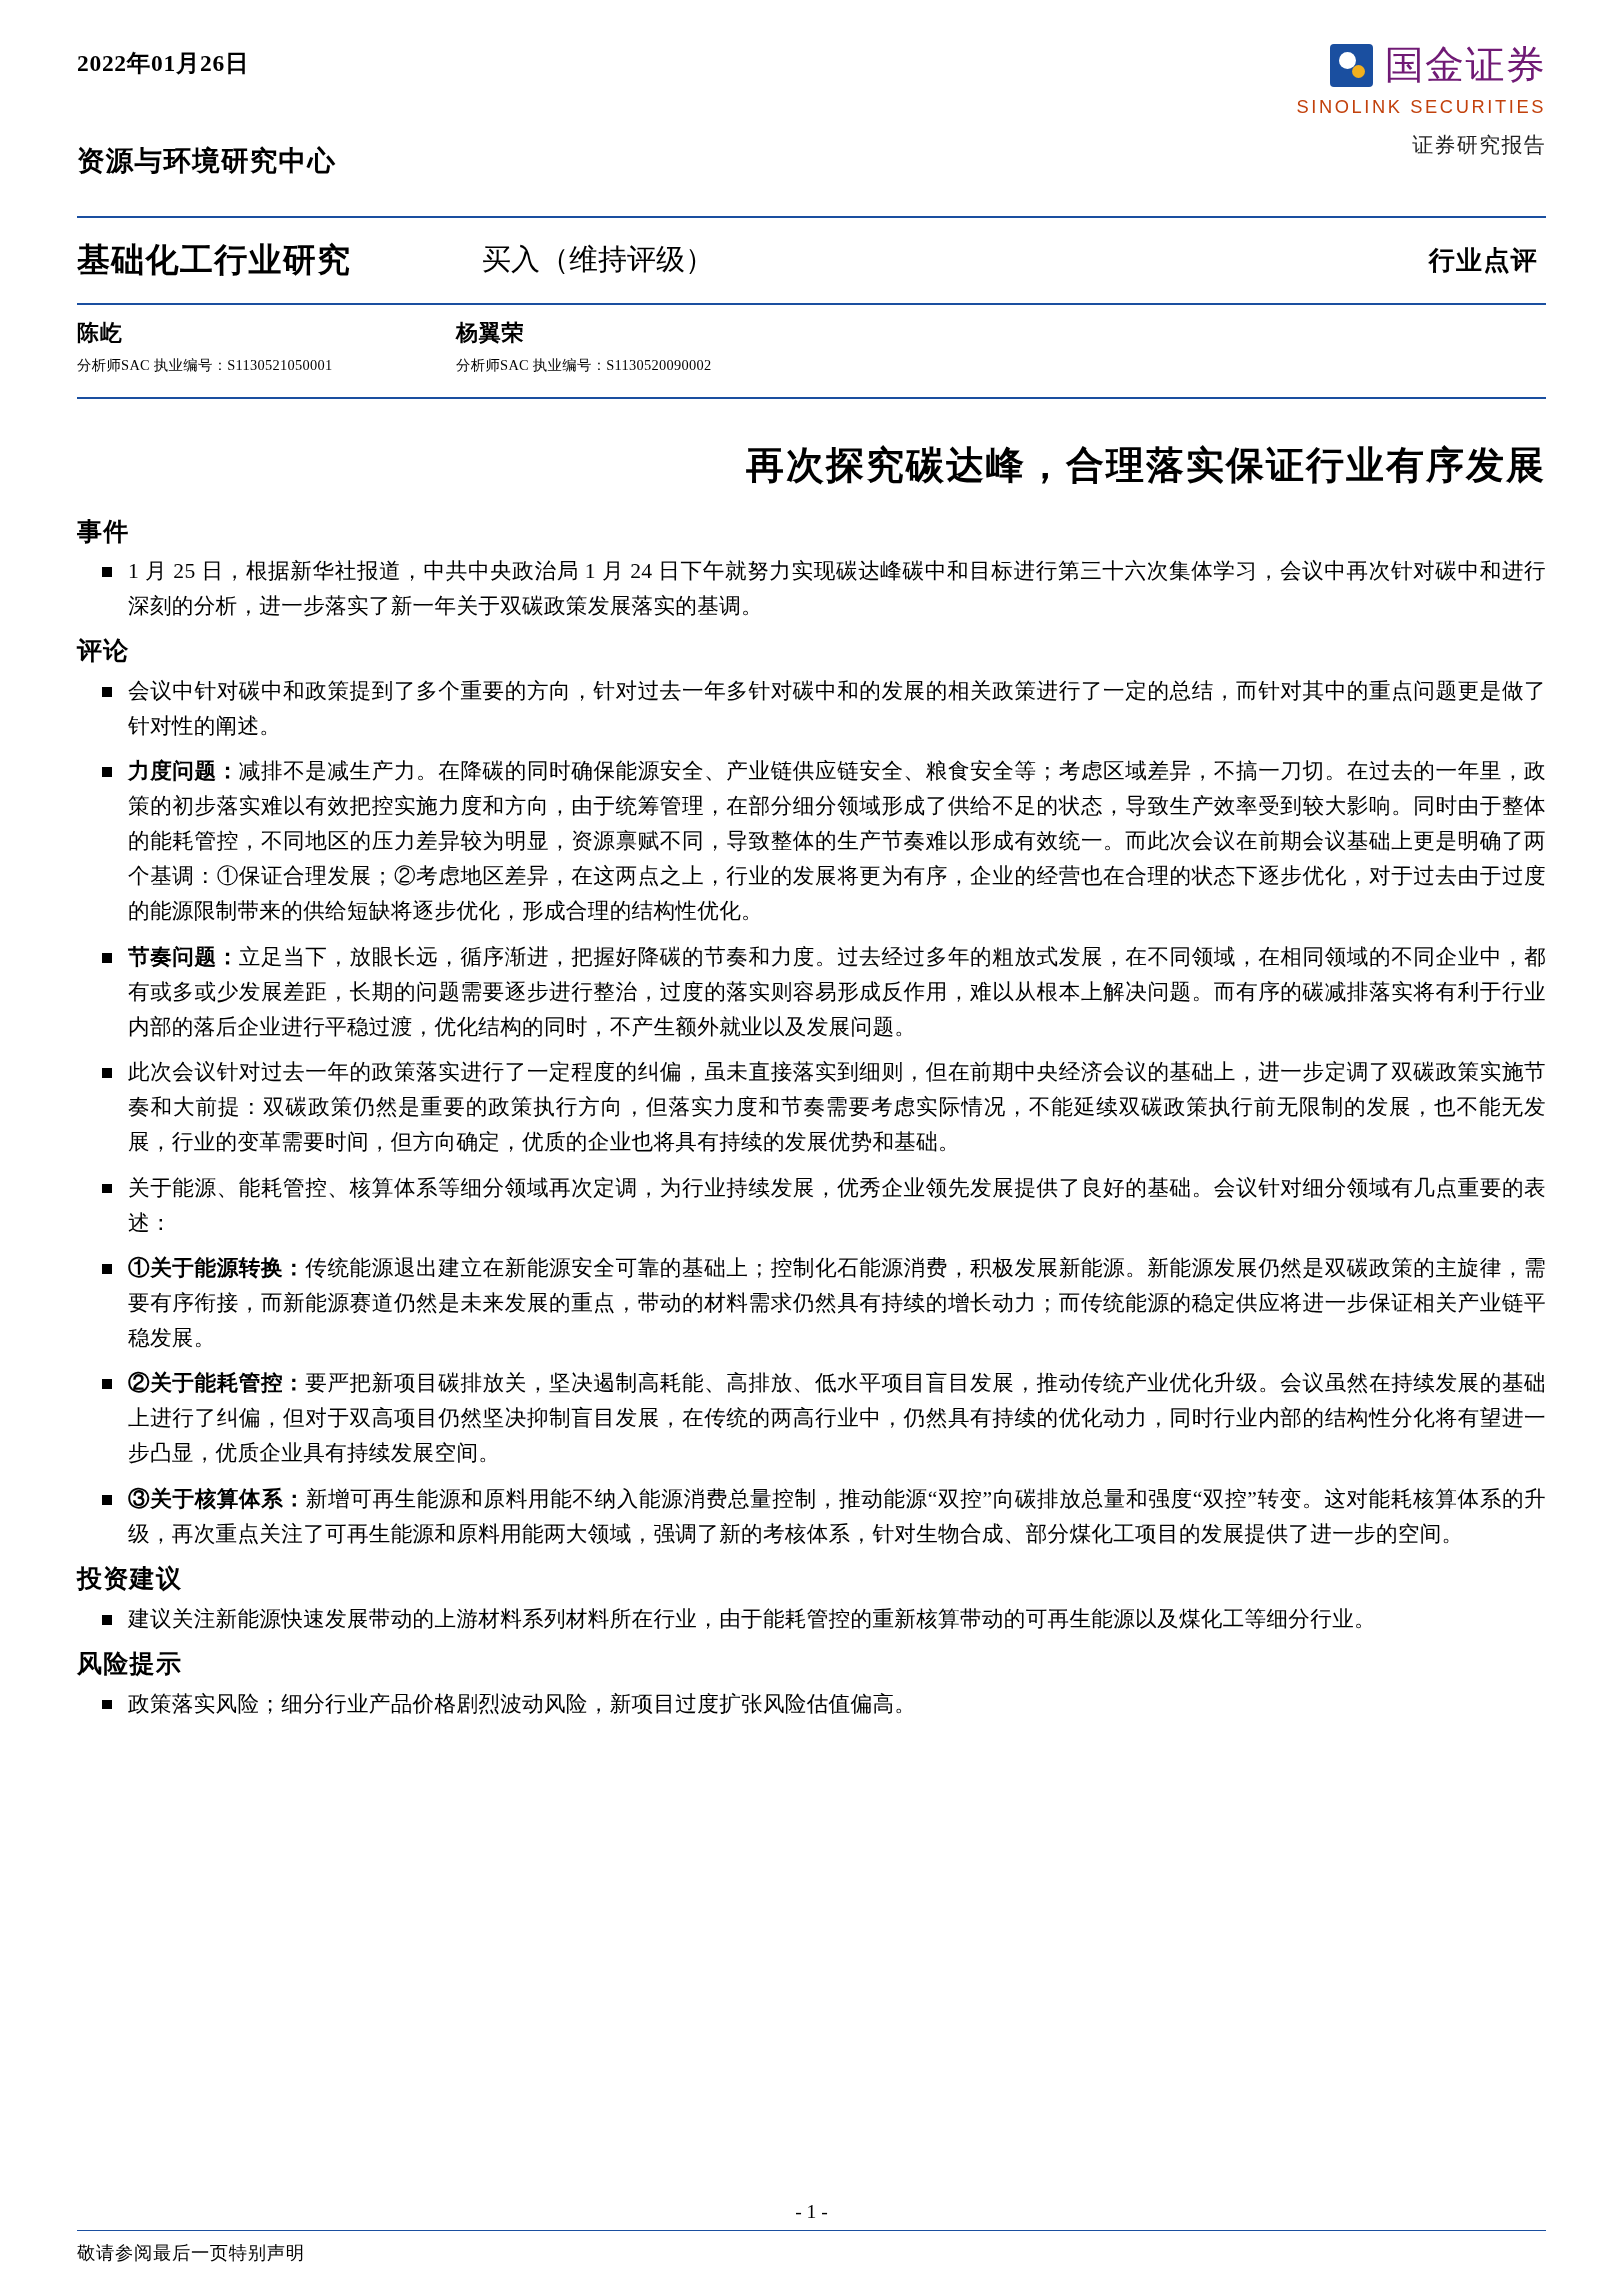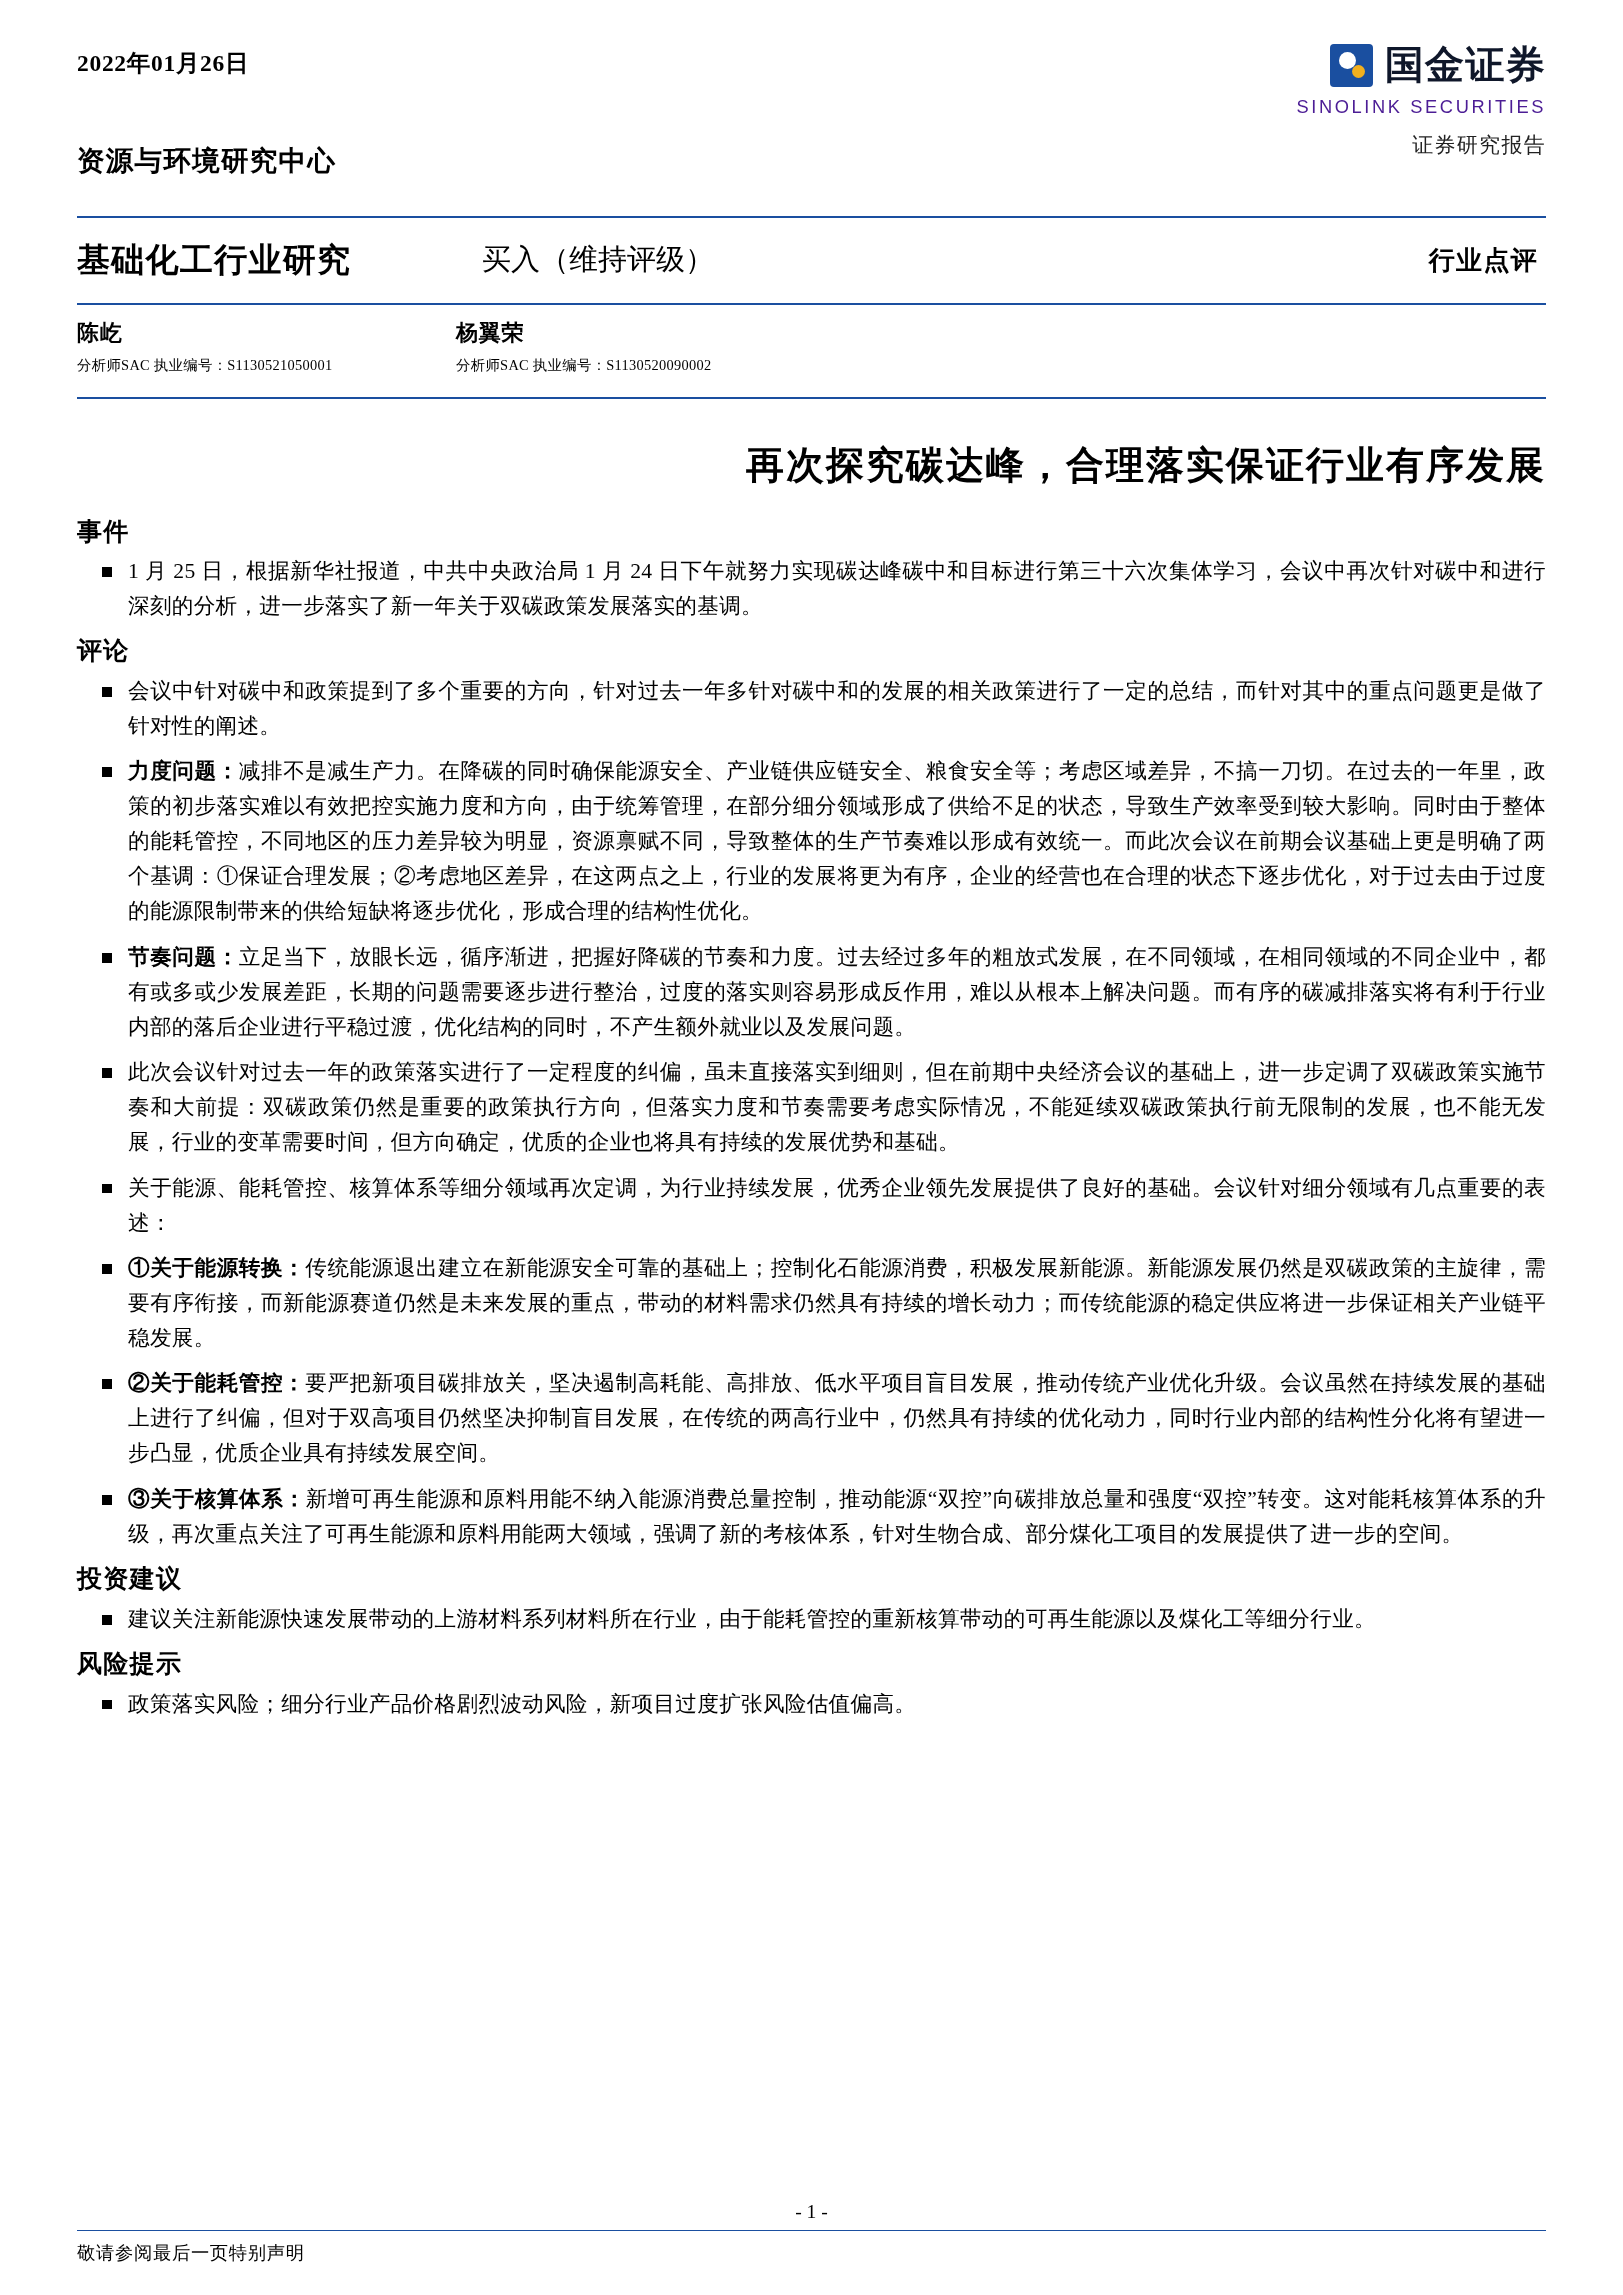--- a/index.html
+++ b/index.html
@@ -79,28 +79,28 @@
     position: absolute;
     left: 21.6px;
     top: 21px;
     width: 13px;
     height: 13px;
     border-radius: 50%;
     background: #f2b01e;
   }
   .logo-cn {
     font-size: 39px;
-    font-weight: bold;
-    color: #0f172a;
+    font-weight: normal;
+    color: #701a75;
     letter-spacing: 1.3px;
     font-family: "Liberation Serif", "DejaVu Serif", serif;
   }
   .logo-en {
     font-size: 18.3px;
-    color: #4c1d95;
+    color: #c2410c;
     letter-spacing: 2.6px;
     font-family: "Liberation Sans", sans-serif;
     margin-top: 3.9px;
     text-align: right;
   }
   .logo-sub {
     font-size: 21px;
     color: #222;
     letter-spacing: 1.3px;
     margin-top: 13px;

